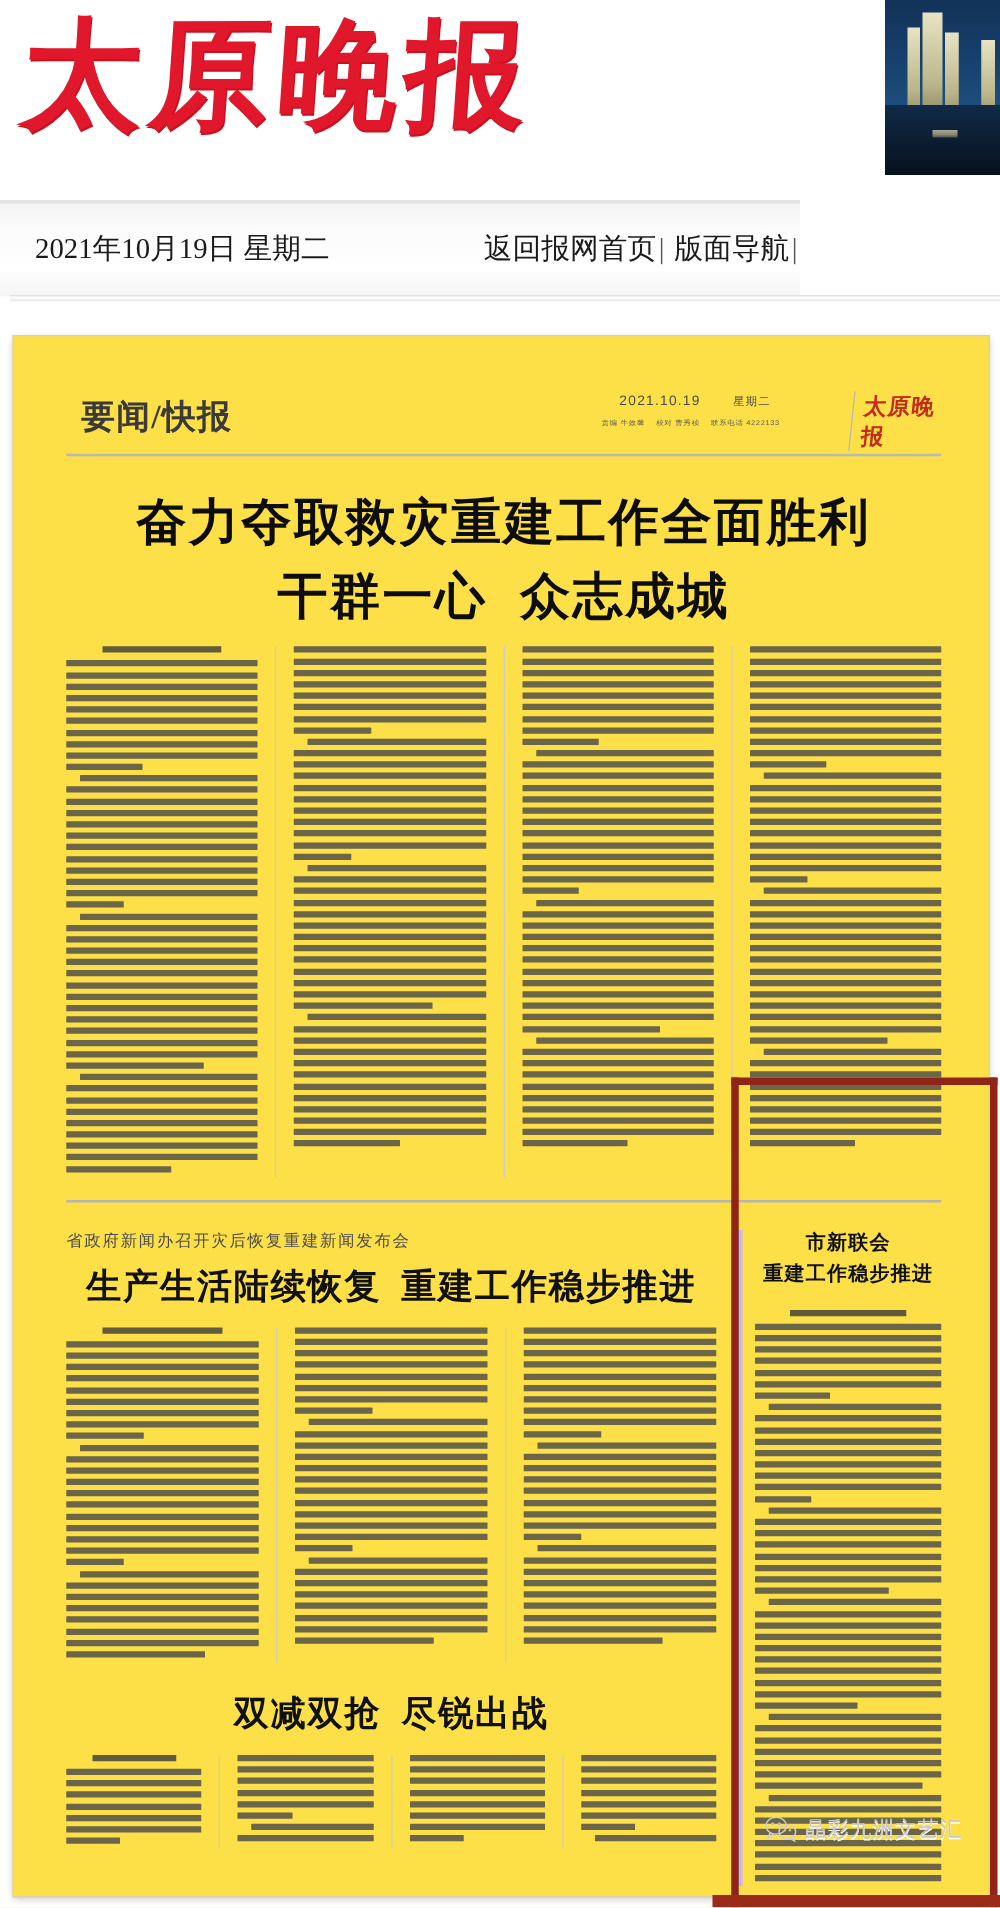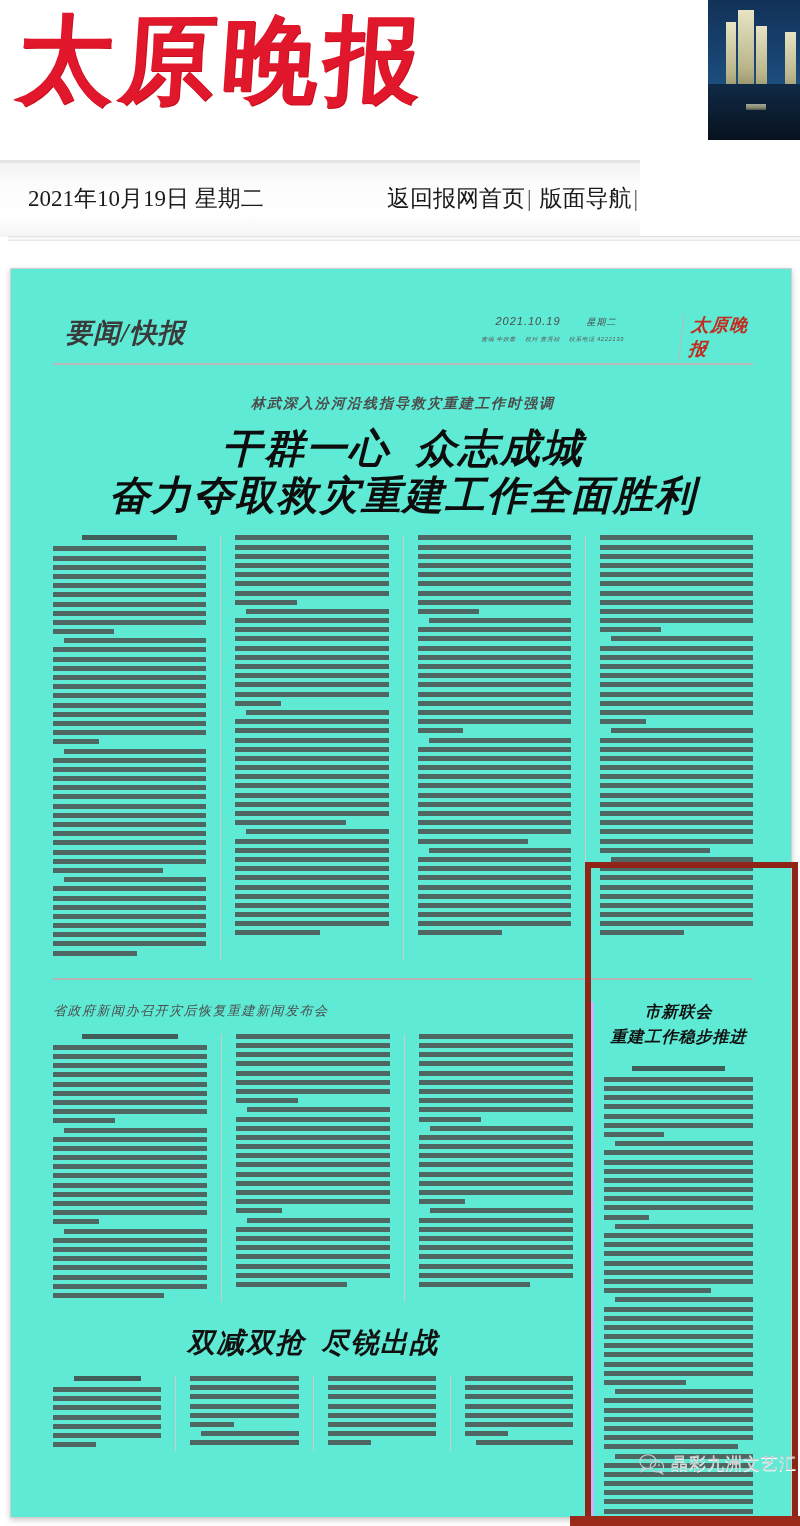--- a/index.html
+++ b/index.html
@@ -86,25 +86,24 @@
   .navbar-rule {
     position: absolute; left: 8px; top: 236px; width: 792px; height: 5px;
     background: linear-gradient(180deg,#d8d8d8 0%, #ffffff 40%, #e6e6e6 100%);
   }
 
   
   .paper {
     position: absolute;
     left: 10px; top: 268px;
     width: 780px; height: 1248px;
-    background: #5eead4;
+    background: #fde047;
     border: 1px solid #cfcfcf;
     box-shadow: 0 2px 6px rgba(0,0,0,0.22);
     overflow: hidden;
-    font-style: italic;
   }
   .paper-inner {
     position: absolute;
     left: 42px; top: 38px;
     width: 700px;
     height: 1180px;
   }
 
   
   .ph {
@@ -237,22 +236,22 @@
   }
   .rbox-head2 {
     text-align:center; font-family:"Liberation Sans","DejaVu Sans",sans-serif;
     font-weight:bold; font-size:16px; color:#111; letter-spacing:1px;
     margin-top: 4px;
   }
 
   
   .watermark {
     position: absolute;
-    left: 639px; top: 1452px;
-    display: flex; align-items: flex-end; gap: 6px;
+    left: 612px; top: 1452px;
+    display: flex; align-items: flex-start; gap: 6px;
     z-index: 35;
   }
   .wm-text {
     font-family: "Liberation Sans","DejaVu Sans", sans-serif;
     font-size: 17px;
     color: #c9c9c9;
     letter-spacing: 1px;
     text-shadow: 0 1px 0 #fff;
   }
   .wm-icon { width: 26px; height: 22px; }
@@ -301,23 +300,22 @@
             <span>校对 曹秀祯</span>
             <span>联系电话 4222133</span>
           </div>
         </div>
         <div class="ph-brand">太原晚报</div>
 
         <div class="ph-rule"></div>
       </div>
 
       <div style="margin-top:26px;">
-        <div class="kicker">林武深入汾河沿线指导救灾重建工作时强调</div>
+        <div class="headline-main hl2">奋力夺取救灾重建工作全面胜利</div>
         <div class="headline-main hl1"><span>干群一心</span><span class="gap"></span><span>众志成城</span></div>
-        <div class="headline-main hl2">奋力夺取救灾重建工作全面胜利</div>
 
         <div class="cols" style="margin-top:16px;">
           <div class="col" id="lc1">
               <div class="byline"></div>
               <div class="tline"></div>
               <div class="tline"></div>
               <div class="tline"></div>
               <div class="tline"></div>
               <div class="tline"></div>
               <div class="tline"></div>
@@ -503,20 +501,21 @@
               <div class="tline s55"></div>
             </div>
         </div>
       </div>
 
       <div class="hrule" style="margin-top:18px;"></div>
 
       <div style="display:flex; gap:16px; margin-top:22px;">
         <div style="flex:0 0 520px;">
           <div class="subkicker">省政府新闻办召开灾后恢复重建新闻发布会</div>
+          <div class="headline-sub" style="margin-top:8px;"><span>生产生活陆续恢复</span><span class="gap"></span><span>重建工作稳步推进</span></div>
           <div class="cols" style="margin-top:14px;">
             <div class="col" id="sc1">
                 <div class="byline"></div>
                 <div class="tline"></div>
                 <div class="tline"></div>
                 <div class="tline"></div>
                 <div class="tline"></div>
                 <div class="tline"></div>
                 <div class="tline"></div>
                 <div class="tline"></div>

